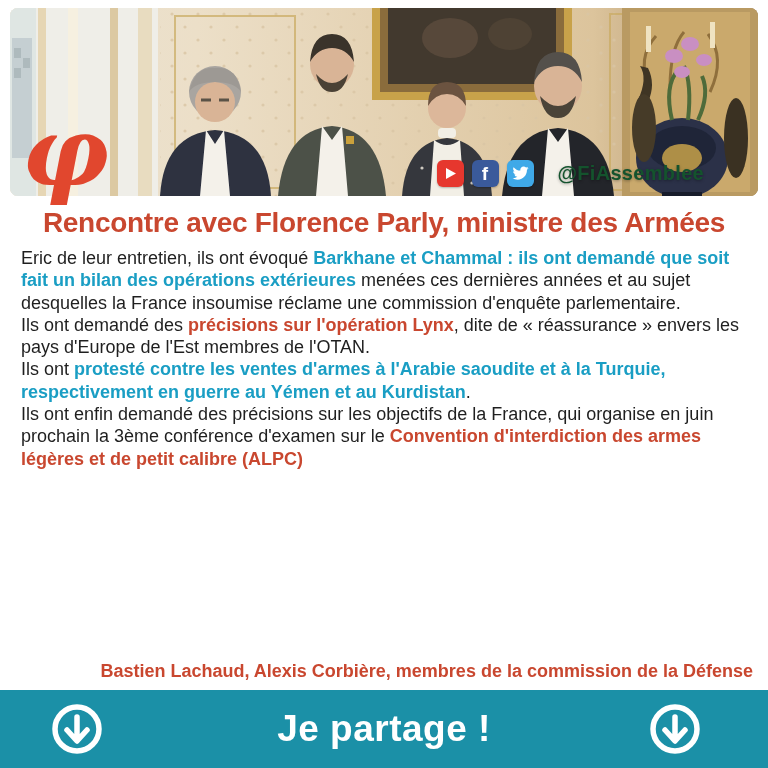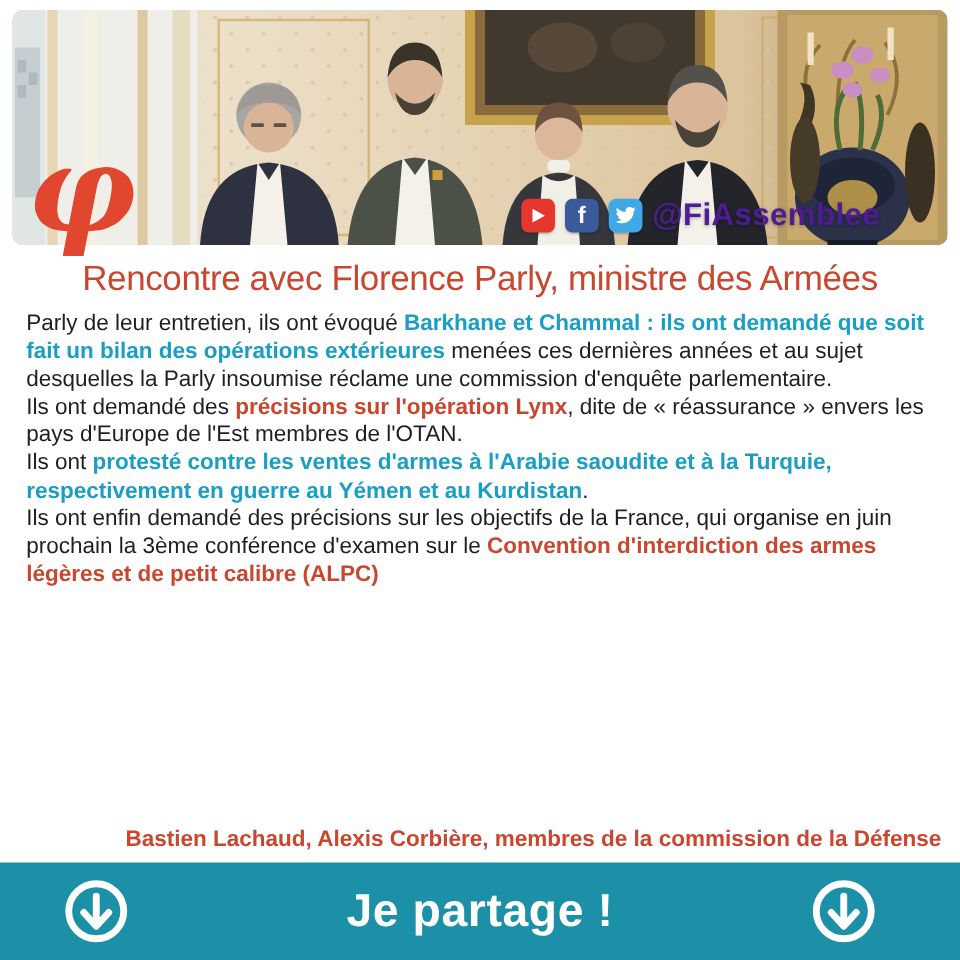--- a/index.html
+++ b/index.html
@@ -26,26 +26,26 @@
   }
   .social-icon{
     width:27px;height:27px;border-radius:6px;
     display:flex;align-items:center;justify-content:center;
     box-shadow:0 1px 2px rgba(0,0,0,.25);
   }
   .si-yt{background:var(--youtube);}
   .si-fb{background:var(--facebook);color:#fff;font-weight:bold;font-size:19px;line-height:1;}
   .si-tw{background:var(--twitter);}
   .handle{
-    color:#4c1d95;font-size:25px;font-weight:600;margin-left:0;
+    color:#14532d;font-size:20px;font-weight:600;margin-left:16px;
     text-shadow:0 1px 3px rgba(0,0,0,.35);letter-spacing:.3px;
   }
   .title{
     position:absolute;left:0;top:207px;width:768px;text-align:center;
-    font-size:28px;font-weight:normal;color:var(--red);letter-spacing:-.3px;
+    font-size:28px;font-weight:bold;color:var(--red);letter-spacing:-.3px;
   }
   .article{
     position:absolute;left:21px;top:247px;width:728px;
     font-size:18px;line-height:22.3px;color:var(--text);
   }
   .article p{margin:0;}
   .seg-b{color:var(--blue);font-weight:bold;}
   .seg-r{color:var(--red);font-weight:bold;}
   .attribution{
     position:absolute;right:15px;top:661px;
@@ -188,21 +188,21 @@
     </div>
     <span class="handle">@FiAssemblee</span>
   </div>
 </div>
 
 <div class="logo">φ</div>
 
 <div class="title">Rencontre avec Florence Parly, ministre des Armées</div>
 
 <div class="article">
-    <p><span class="seg-n">Parly de leur entretien, ils ont évoqué </span><span class="seg-b">Barkhane et Chammal : ils ont demandé que soit fait un bilan des opérations extérieures</span><span class="seg-n"> menées ces dernières années et au sujet desquelles la Parly insoumise réclame une commission d'enquête parlementaire.</span></p>
+    <p><span class="seg-n">Eric de leur entretien, ils ont évoqué </span><span class="seg-b">Barkhane et Chammal : ils ont demandé que soit fait un bilan des opérations extérieures</span><span class="seg-n"> menées ces dernières années et au sujet desquelles la France insoumise réclame une commission d'enquête parlementaire.</span></p>
     <p><span class="seg-n">Ils ont demandé des </span><span class="seg-r">précisions sur l'opération Lynx</span><span class="seg-n">, dite de « réassurance » envers les pays d'Europe de l'Est membres de l'OTAN.</span></p>
     <p><span class="seg-n">Ils ont </span><span class="seg-b">protesté contre les ventes d'armes à l'Arabie saoudite et à la Turquie, respectivement en guerre au Yémen et au Kurdistan</span><span class="seg-n">.</span></p>
     <p><span class="seg-n">Ils ont enfin demandé des précisions sur les objectifs de la France, qui organise en juin prochain la 3ème conférence d'examen sur le </span><span class="seg-r">Convention d'interdiction des armes légères et de petit calibre (ALPC)</span></p>
   </div>
 
 <div class="attribution">Bastien Lachaud, Alexis Corbière, membres de la commission de la Défense</div>
 
 <div class="footer">
   <div class="footer-label">Je partage !</div>
 </div>

